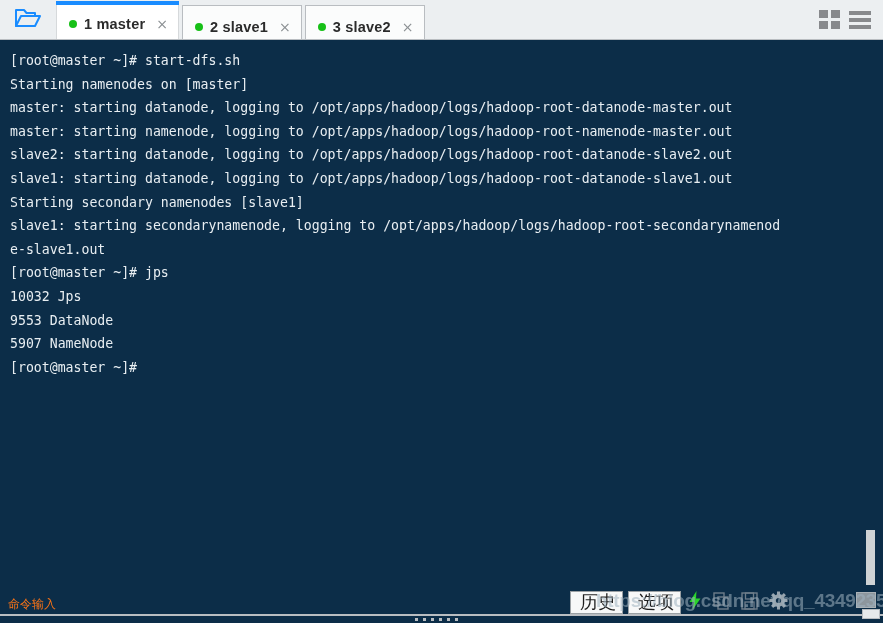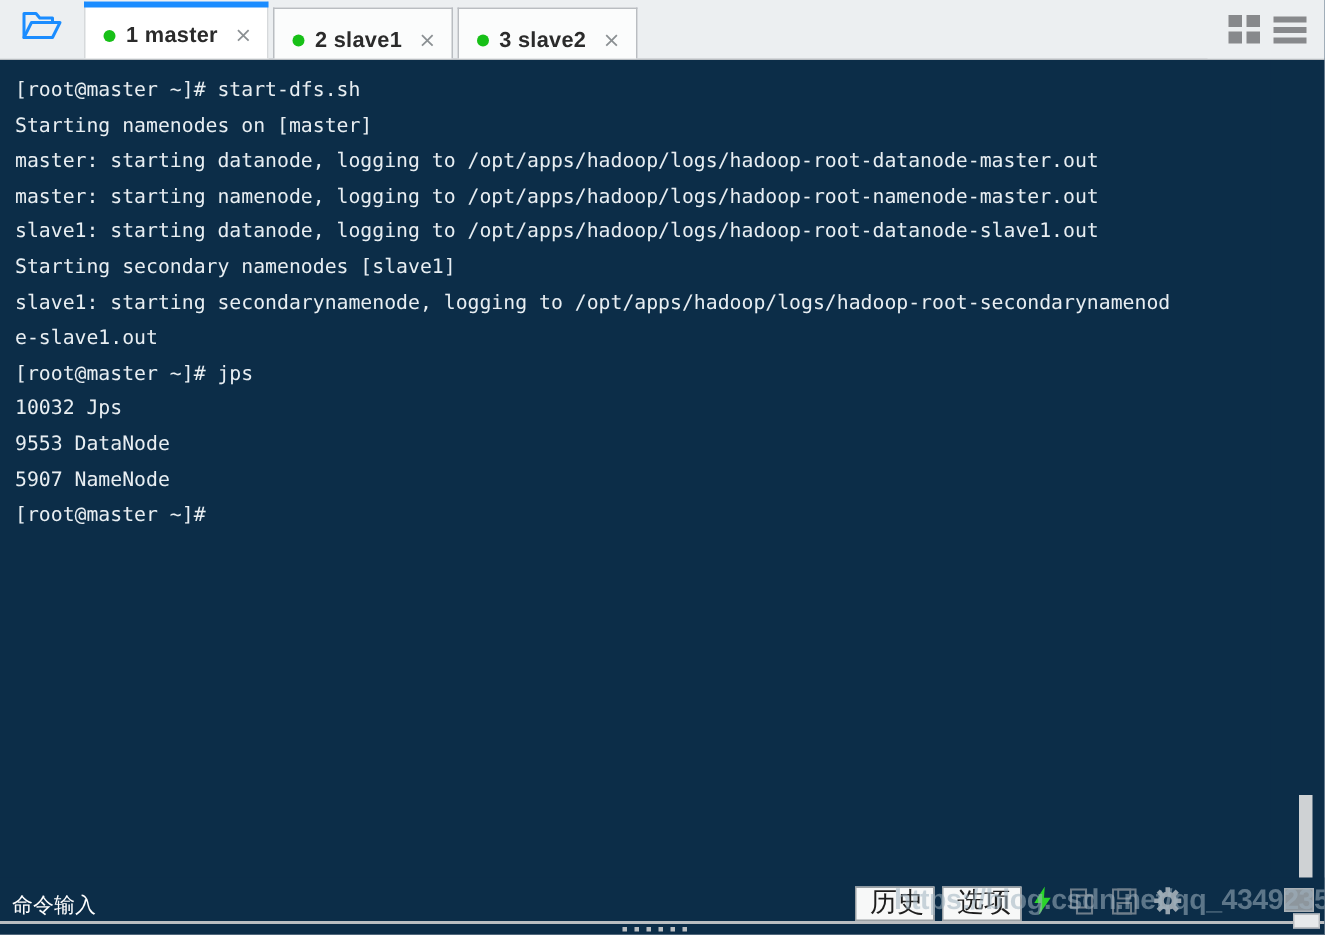--- a/index.html
+++ b/index.html
@@ -174,22 +174,22 @@
     position: absolute;
     left: 8px;
     top: 9px;
     width: 845px;
     height: 21px;
     border-bottom: 1px solid #7b93a8;
     box-sizing: border-box;
   }
   .cmd-placeholder {
     font-family: "DejaVu Sans", sans-serif;
-    font-size: 14px;
-    color: #ffffff;
+    font-size: 12px;
+    color: #f97316;
     line-height: 20px;
   }
   .status-actions {
     position: absolute;
     left: 570px;
     top: 591px;
     display: flex;
     align-items: center;
     gap: 5px;
     z-index: 4;
@@ -327,20 +327,21 @@
           <i></i>
       </span>
     </div>
   </div>
 
   <div class="terminal">
     <div class="term-line">[root@master ~]# start-dfs.sh</div>
     <div class="term-line">Starting namenodes on [master]</div>
     <div class="term-line">master: starting datanode, logging to /opt/apps/hadoop/logs/hadoop-root-datanode-master.out</div>
     <div class="term-line">master: starting namenode, logging to /opt/apps/hadoop/logs/hadoop-root-namenode-master.out</div>
+    <div class="term-line">slave2: starting datanode, logging to /opt/apps/hadoop/logs/hadoop-root-datanode-slave2.out</div>
     <div class="term-line">slave1: starting datanode, logging to /opt/apps/hadoop/logs/hadoop-root-datanode-slave1.out</div>
     <div class="term-line">Starting secondary namenodes [slave1]</div>
     <div class="term-line">slave1: starting secondarynamenode, logging to /opt/apps/hadoop/logs/hadoop-root-secondarynamenod</div>
     <div class="term-line">e-slave1.out</div>
     <div class="term-line">[root@master ~]# jps</div>
     <div class="term-line">10032 Jps</div>
     <div class="term-line">9553 DataNode</div>
     <div class="term-line">5907 NameNode</div>
     <div class="term-line">[root@master ~]#</div>
   </div>

